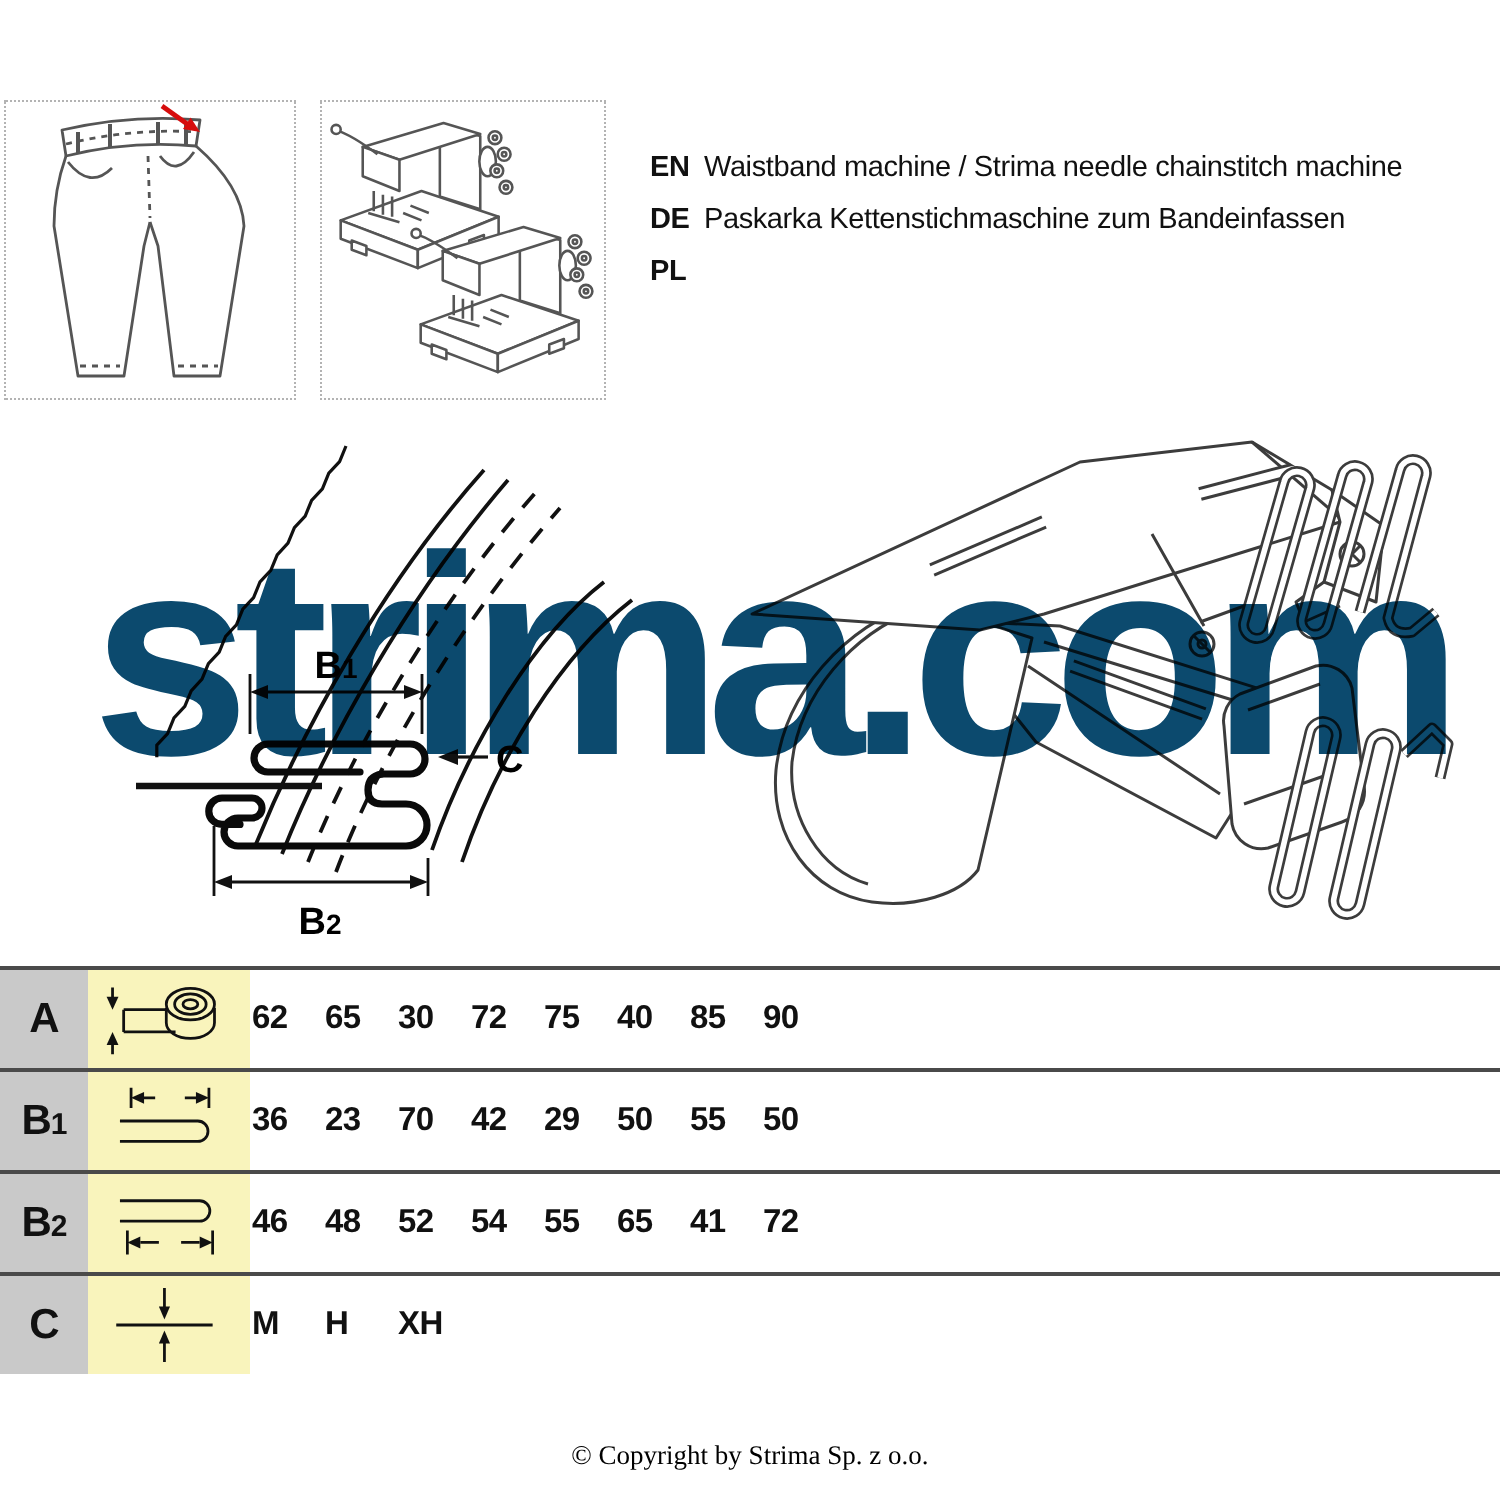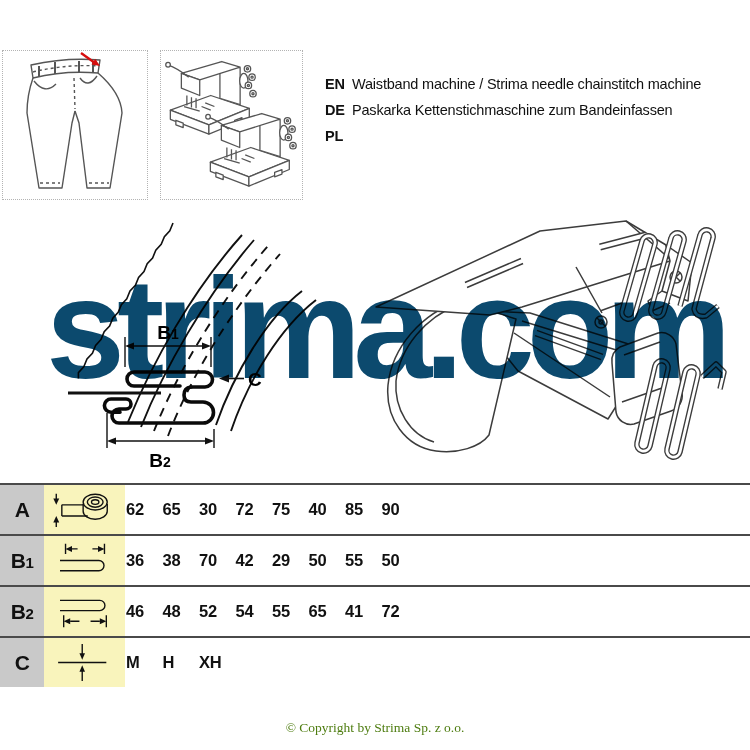--- a/index.html
+++ b/index.html
@@ -26,21 +26,21 @@
   .tkey{
     width:44px;flex:none;background:#c9c9c9;display:flex;align-items:center;justify-content:center;
     font-weight:700;font-size:21px;letter-spacing:-0.5px;
   }
   .tkey .sub{font-size:15px;font-weight:700;margin-top:3px;}
   .ticon{width:81px;flex:none;background:#f9f4bc;display:flex;align-items:center;justify-content:center;}
   .tvals{display:flex;align-items:center;margin-left:1px;}
   .tval{width:36.5px;flex:none;font-weight:700;font-size:16.5px;letter-spacing:-0.3px;}
   .footer{
     position:absolute;left:0;right:0;top:720px;text-align:center;
-    font-family:"Liberation Serif",serif;font-size:13.5px;color:#4d7c0f;
+    font-family:"Liberation Serif",serif;font-size:13.5px;color:#000000;
   }
   svg{display:block;}
 </style>
 </head>
 <body>
 
 <svg width="0" height="0" style="position:absolute" aria-hidden="true">
   <defs>
     <symbol id="sym-tape-roll" viewBox="0 0 82 46">
       <g stroke="#111" stroke-width="1.5" fill="none">
@@ -294,21 +294,21 @@
             <span>B</span>
             <span class="sub">1</span>
           </div>
     <div class="ticon">
       <svg viewBox="0 0 82 46" width="76" height="43">
               <use href="#sym-fold-top"></use>
             </svg>
     </div>
     <div class="tvals">
             <span class="tval">36</span>
-            <span class="tval">38</span>
+            <span class="tval">23</span>
             <span class="tval">70</span>
             <span class="tval">42</span>
             <span class="tval">29</span>
             <span class="tval">50</span>
             <span class="tval">55</span>
             <span class="tval">50</span>
           </div>
   </div>
 
   <div class="trow">

